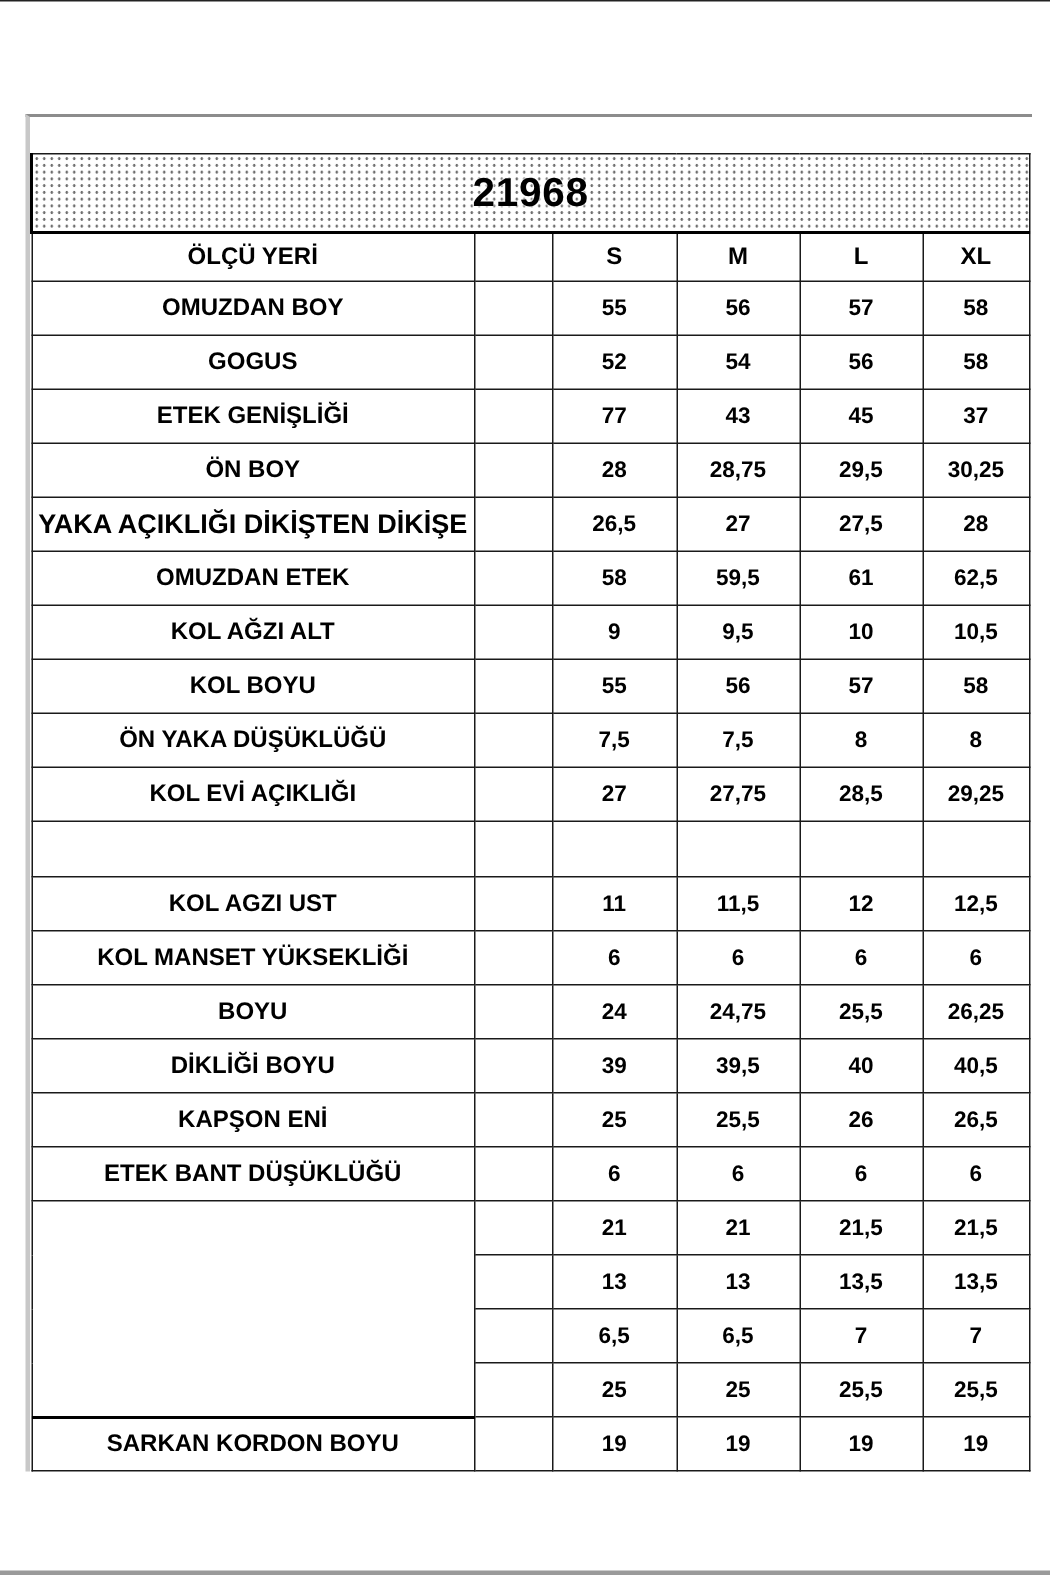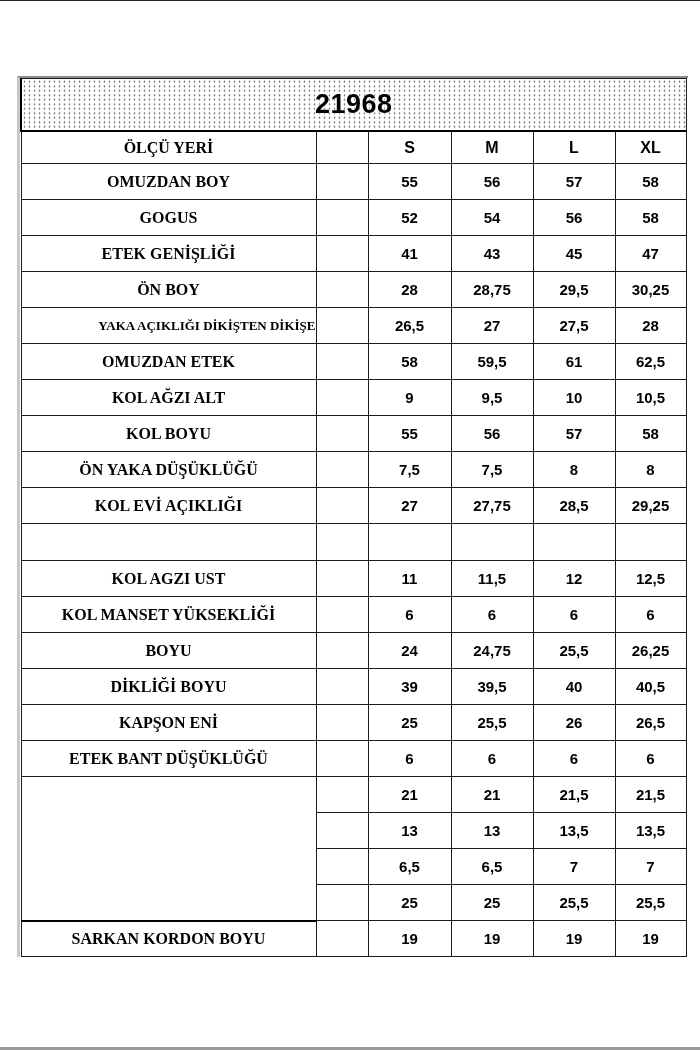--- a/index.html
+++ b/index.html
@@ -32,39 +32,38 @@
       left: 17px;
       top: 76px;
       width: 668px;
       border-left: 3px solid #c8c8c8;
       border-top: 2px solid #8c8c8c;
     }
     table.size-table {
       border-collapse: collapse;
       width: 665px;
       table-layout: fixed;
+      margin-top: 24px;
     }
     table.size-table td {
       border: 1px solid #1a1a1a;
       text-align: center;
       vertical-align: middle;
       font-weight: bold;
       font-size: 15px;
       padding: 0;
       height: 35px;
       white-space: nowrap;
       overflow: hidden;
     }
     table.size-table td.label {
       font-size: 16px;
-      font-family: Liberation Serif, serif;
     }
     table.size-table td.label.small {
-      font-size: 13px;
-      text-align: right;
+      font-size: 18px;
     }
     table.size-table tr.title-row td {
       height: 51px;
       border-left: 2px solid #000;
       border-bottom: 2px solid #000;
       background-color: #ffffff;
       background-image: radial-gradient(circle, #6e6e6e 0.75px, transparent 1.1px);
       background-size: 5px 4.5px;
       font-size: 27px;
       letter-spacing: 0.5px;
@@ -133,24 +132,24 @@
         <td class="label">GOGUS</td>
         <td></td>
         <td>52</td>
         <td>54</td>
         <td>56</td>
         <td>58</td>
       </tr>
       <tr>
         <td class="label">ETEK GENİŞLİĞİ</td>
         <td></td>
-        <td>41</td>
+        <td>77</td>
         <td>43</td>
         <td>45</td>
-        <td>47</td>
+        <td>37</td>
       </tr>
       <tr>
         <td class="label">ÖN BOY</td>
         <td></td>
         <td>28</td>
         <td>28,75</td>
         <td>29,5</td>
         <td>30,25</td>
       </tr>
       <tr>

